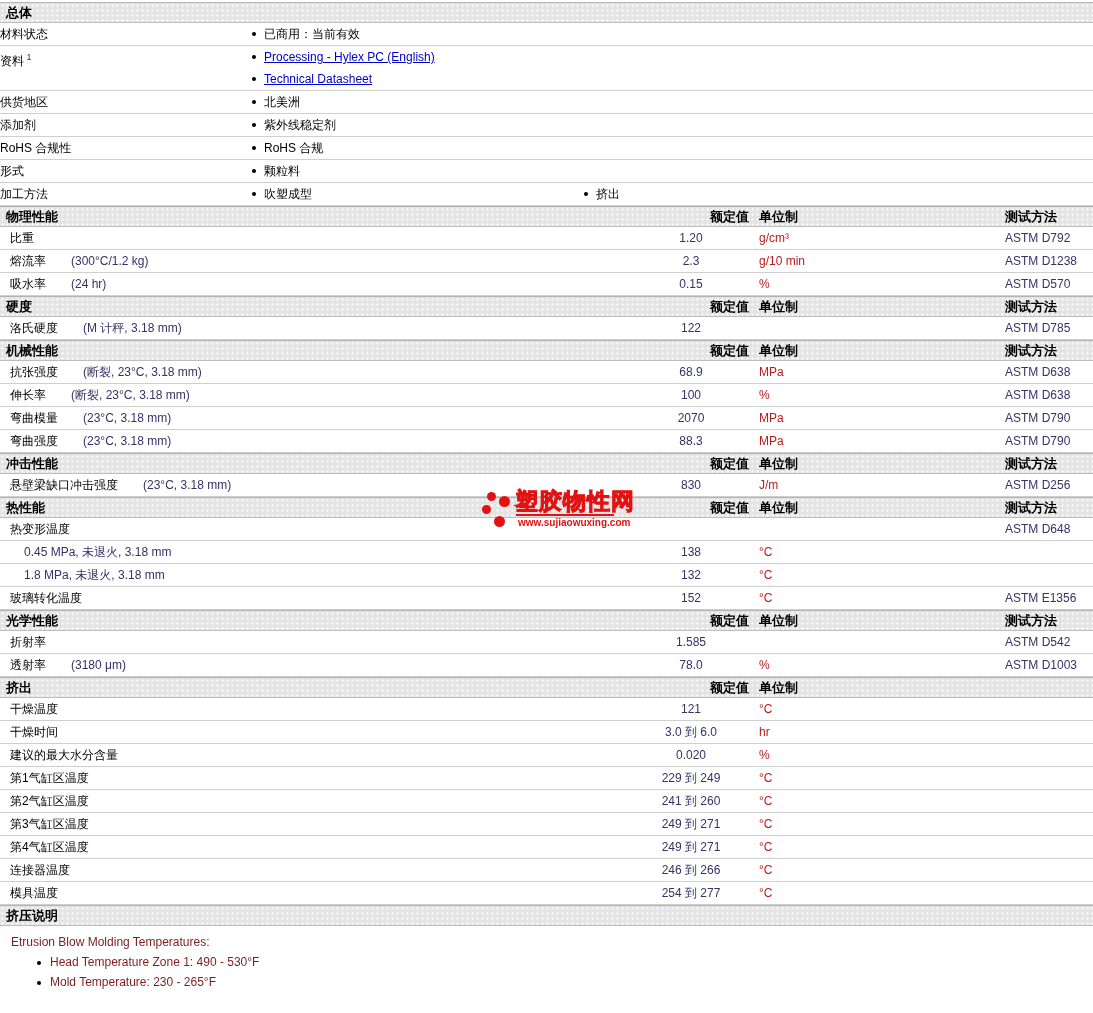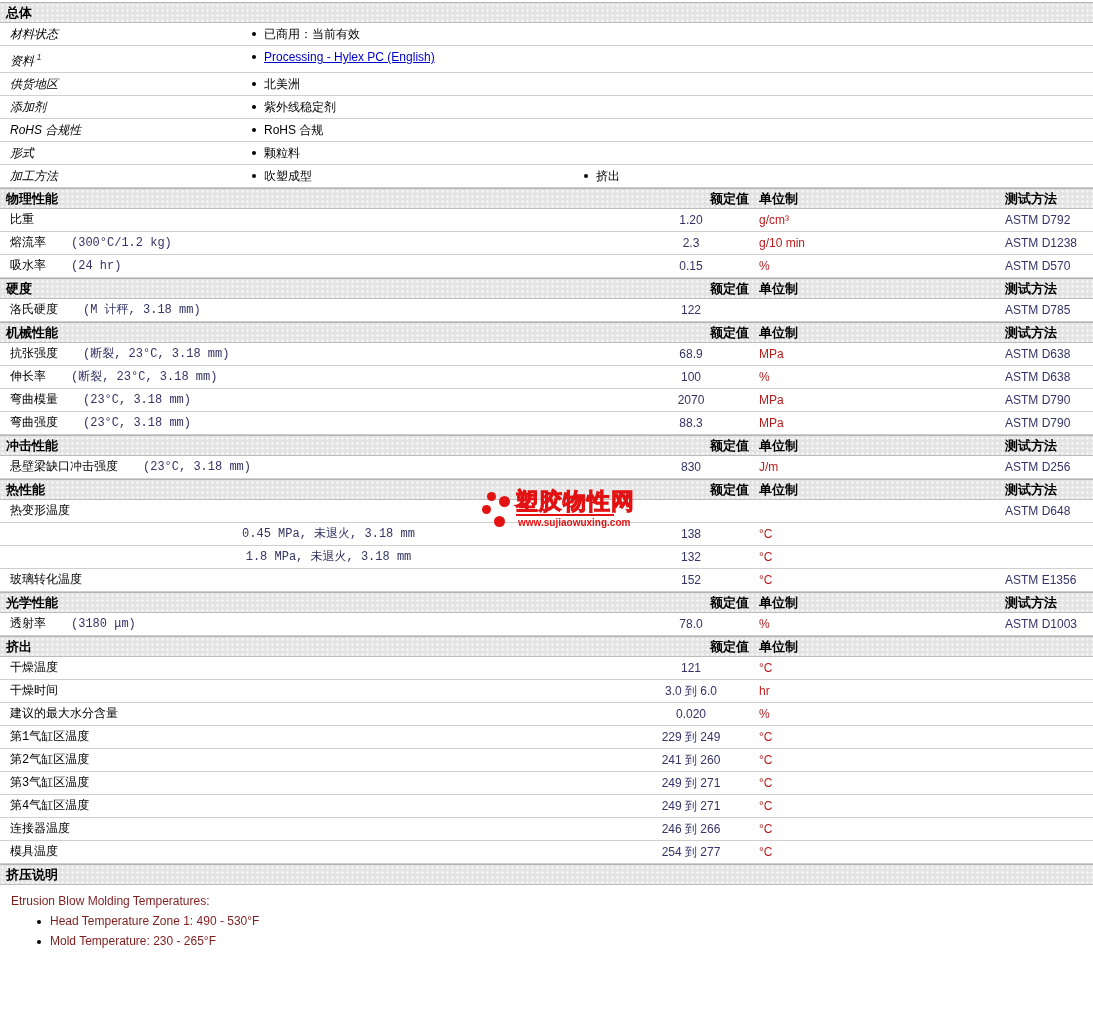--- a/index.html
+++ b/index.html
@@ -20,37 +20,37 @@
     border-top:1px solid #b3b3b3; border-bottom:1px solid #bdbdbd;
     font-weight:bold; font-size:13px;
   }
   .band .bt { flex:1 1 auto; padding-left:6px; }
   .band .bv { width:120px; text-align:right; padding-right:4px; }
   .band .bu { width:252px; padding-left:6px; }
   .band .bm { width:88px; }
 
   
   .grow { display:flex; border-bottom:1px solid #cfcfcf; }
-  .grow .glabel { width:252px; padding-left:10px; line-height:22px;font-style:italic; }
+  .grow .glabel { width:252px; line-height:22px; }
   .grow .glabel sup { font-size:9px; color:#333366; }
   .grow .gitems { flex:1; display:flex; }
   .grow .gitems.vertical { flex-direction:column; }
   .gitem { line-height:22px; }
   .gitem.c1 { width:332px; }
   .gitem.c2 { flex:1; }
   .dot {
     display:inline-block; width:4px; height:4px; border-radius:50%;
     background:#000; vertical-align:middle; margin:-2px 8px 0 0;
   }
   a.dslink { color:#0000cc; text-decoration:underline; }
 
   
   .prow { display:flex; border-bottom:1px solid #cfcfcf; height:23px; line-height:22px; }
-  .prow .pl { flex:1 1 auto; padding-left:10px; white-space:nowrap; overflow:hidden;font-family:Liberation Mono, monospace; }
-  .prow .pl.indent { padding-left:24px; color:#333366;text-align:center; }
+  .prow .pl { flex:1 1 auto; padding-left:10px; white-space:nowrap; overflow:hidden; }
+  .prow .pl.indent { padding-left:24px; color:#333366; }
   .prow .cond { color:#333366; margin-left:25px; }
   .prow .pv { width:120px; text-align:center; padding-right:4px; color:#333366; }
   .prow .pu { width:252px; padding-left:6px; color:#b91c1c; }
   .prow .pm { width:88px; color:#333366; }
 
   
   .notes-body { padding:6px 0 0 0; color:#7f1d1d; }
   .notes-intro { padding-left:11px; line-height:20px; }
   .note-li { padding-left:50px; line-height:20px; position:relative; }
   .note-li .dot { position:absolute; left:37px; top:9px; margin:0; }
@@ -81,20 +81,21 @@
       <div class="grow">
         <div class="glabel">材料状态</div>
         <div class="gitems">
           <div class="gitem c1"><span class="dot"></span><span>已商用：当前有效</span></div>
         </div>
       </div>
       <div class="grow">
         <div class="glabel">资料<sup> 1</sup></div>
         <div class="gitems vertical">
           <div class="gitem c1"><span class="dot"></span><a class="dslink" href="#">Processing - Hylex PC (English)</a></div>
+          <div class="gitem c1"><span class="dot"></span><a class="dslink" href="#">Technical Datasheet</a></div>
         </div>
       </div>
       <div class="grow">
         <div class="glabel">供货地区</div>
         <div class="gitems">
           <div class="gitem c1"><span class="dot"></span><span>北美洲</span></div>
         </div>
       </div>
       <div class="grow">
         <div class="glabel">添加剂</div>
@@ -227,20 +228,26 @@
         <div class="pl">玻璃转化温度</div>
         <div class="pv">152</div>
         <div class="pu">°C</div>
         <div class="pm">ASTM E1356</div>
       </div>
       <div class="band">
         <div class="bt">光学性能</div>
         <div class="bv">额定值</div>
         <div class="bu">单位制</div>
         <div class="bm">测试方法</div>
+      </div>
+      <div class="prow">
+        <div class="pl">折射率</div>
+        <div class="pv">1.585</div>
+        <div class="pu"></div>
+        <div class="pm">ASTM D542</div>
       </div>
       <div class="prow">
         <div class="pl">透射率<span class="cond">(3180 μm)</span></div>
         <div class="pv">78.0</div>
         <div class="pu">%</div>
         <div class="pm">ASTM D1003</div>
       </div>
       <div class="band">
         <div class="bt">挤出</div>
         <div class="bv">额定值</div>

